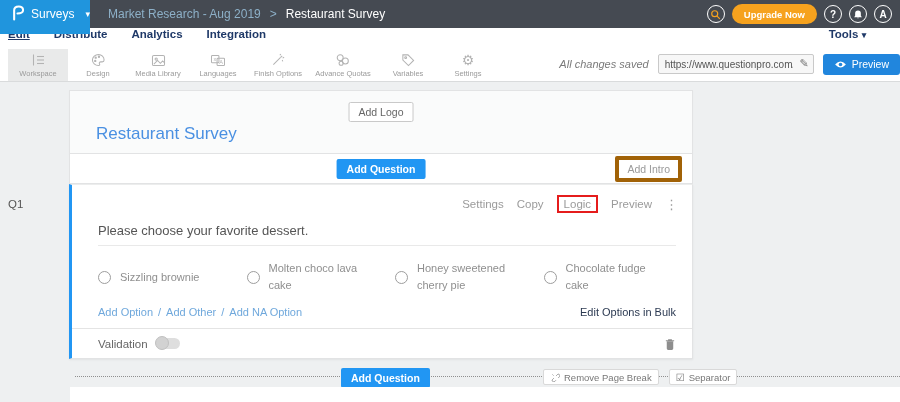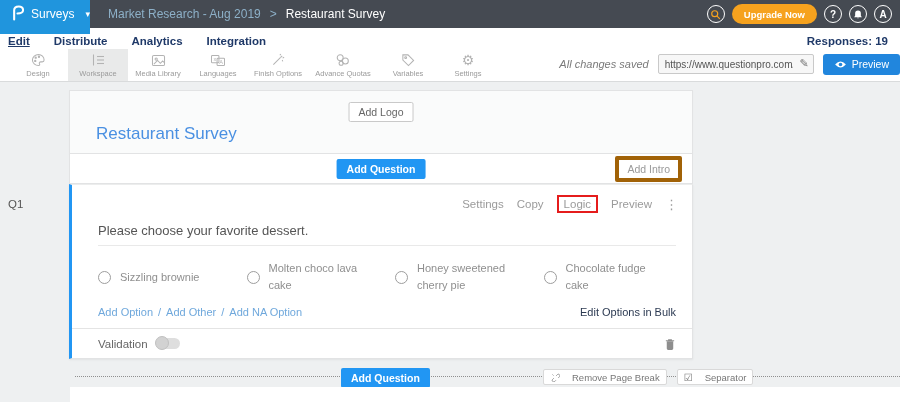--- a/index.html
+++ b/index.html
@@ -17,21 +17,21 @@
   .crumb-current { color:#ffffff; }
   .topbar-right { margin-left:auto; display:flex; align-items:center; gap:7px; padding-right:8px; }
   .circle-btn { width:18px; height:18px; border:1px solid #fff; border-radius:50%;
     color:#fff; font-size:10px; font-weight:bold; display:flex; align-items:center;
     justify-content:center; cursor:pointer; flex:none; }
   .upgrade-btn { background:#f6a21e; color:#fff; font-size:9.5px; font-weight:bold;
     border-radius:10px; padding:4.5px 12px; cursor:pointer; border:none; }
 
   
   .navrow { position:absolute; top:28px; left:0; width:900px; height:19px; background:#fff;
-    display:flex; align-items:flex-end; font-size:11.5px; color:#1f3968; font-weight:bold; }
+    display:flex; align-items:flex-start; font-size:11.5px; color:#1f3968; font-weight:bold; }
   .navrow .links { display:flex; gap:24px; margin-left:8px; }
   .navrow .links span { cursor:pointer; }
   .nav-active { text-decoration:underline; }
   .navrow-right { margin-left:auto; display:flex; align-items:center; gap:22px; padding-right:12px;flex-direction:column; }
   .tools-link { cursor:pointer; }
   .tools-caret { font-size:9px; }
 
   
   .toolbar { position:absolute; top:47px; left:0; width:900px; height:35px; background:#fff;
     border-bottom:1px solid #d9dbdc; display:flex; align-items:center; }
@@ -101,21 +101,21 @@
     background:#d2d2d2; border:1px solid #c0c0c0; border-radius:50%; }
   .trash-btn { margin-left:auto; cursor:pointer; display:flex; }
 
   
   .page-break-row { position:absolute; left:75px; right:0; top:286px; height:18px; }
   .page-break-row::before { content:""; position:absolute; left:0; right:0; top:8px;
     border-top:1px dotted #8f8f8f; }
   .pb-add-btn { position:absolute; left:266px; top:0; }
   .pb-chips { position:absolute; left:468px; top:1px; display:flex; gap:10px; }
   .chip { background:#fff; border:1px solid #d9d9d9; border-radius:2px; font-size:9.5px;
-    color:#777; padding:4px 6px; height:16px; display:flex; align-items:center; gap:12px; cursor:pointer; }
+    color:#777; padding:4px 6px; height:16px; display:flex; align-items:center; gap:4px; cursor:pointer; }
   .chip svg { stroke:#8a8a8a; fill:none; stroke-width:1.1; }
   .checkbox-glyph { font-size:10px; color:#777; }
 
   .bottom-strip { position:absolute; left:70px; right:0; top:305px; height:15px; background:#fff; }
 </style>
 </head>
 <body>
 
 <div class="topbar">
   <div class="logo-block">
@@ -157,41 +157,41 @@
     <span>Analytics</span>
     <span>Integration</span>
   </div>
   <div class="navrow-right">
     <span class="tools-link"><span>Tools</span> <span class="tools-caret">▾</span></span>
     <span>Responses: 19</span>
   </div>
 </div>
 
 <div class="toolbar">
+  <div class="tool-item active">
+    <span class="tool-icon">
+      <svg width="16" height="14" viewBox="0 0 16 14">
+          <line x1="3.5" y1="1.5" x2="3.5" y2="12.5"></line>
+          <line x1="7" y1="3.5" x2="14" y2="3.5"></line>
+          <line x1="7" y1="7" x2="14" y2="7"></line>
+          <line x1="7" y1="10.5" x2="14" y2="10.5"></line>
+        </svg>
+    </span>
+    <span class="tool-label">Workspace</span>
+  </div>
   <div class="tool-item">
     <span class="tool-icon">
       <svg width="15" height="14" viewBox="0 0 16 15">
           <path d="M8 1.5 a6.5 6 0 1 0 0 12 c1.5 0 1.5-1.2 1-2 s0-2 1.5-2 h1.5 c1.5 0 2-1 2-2 a6.5 6 0 0 0-6-6 z"></path>
           <circle cx="5" cy="5" r="0.7"></circle>
           <circle cx="8.5" cy="4" r="0.7"></circle>
           <circle cx="4.5" cy="8.5" r="0.7"></circle>
         </svg>
     </span>
     <span class="tool-label">Design</span>
-  </div>
-  <div class="tool-item active">
-    <span class="tool-icon">
-      <svg width="16" height="14" viewBox="0 0 16 14">
-          <line x1="3.5" y1="1.5" x2="3.5" y2="12.5"></line>
-          <line x1="7" y1="3.5" x2="14" y2="3.5"></line>
-          <line x1="7" y1="7" x2="14" y2="7"></line>
-          <line x1="7" y1="10.5" x2="14" y2="10.5"></line>
-        </svg>
-    </span>
-    <span class="tool-label">Workspace</span>
   </div>
   <div class="tool-item">
     <span class="tool-icon">
       <svg width="15" height="13" viewBox="0 0 16 14">
           <rect x="1.5" y="1.5" width="13" height="11" rx="1.5"></rect>
           <circle cx="5.5" cy="5.5" r="1.2"></circle>
           <path d="M3 11 l4-4 3 3 2.5-2.5 2 2"></path>
         </svg>
     </span>
     <span class="tool-label">Media Library</span>

